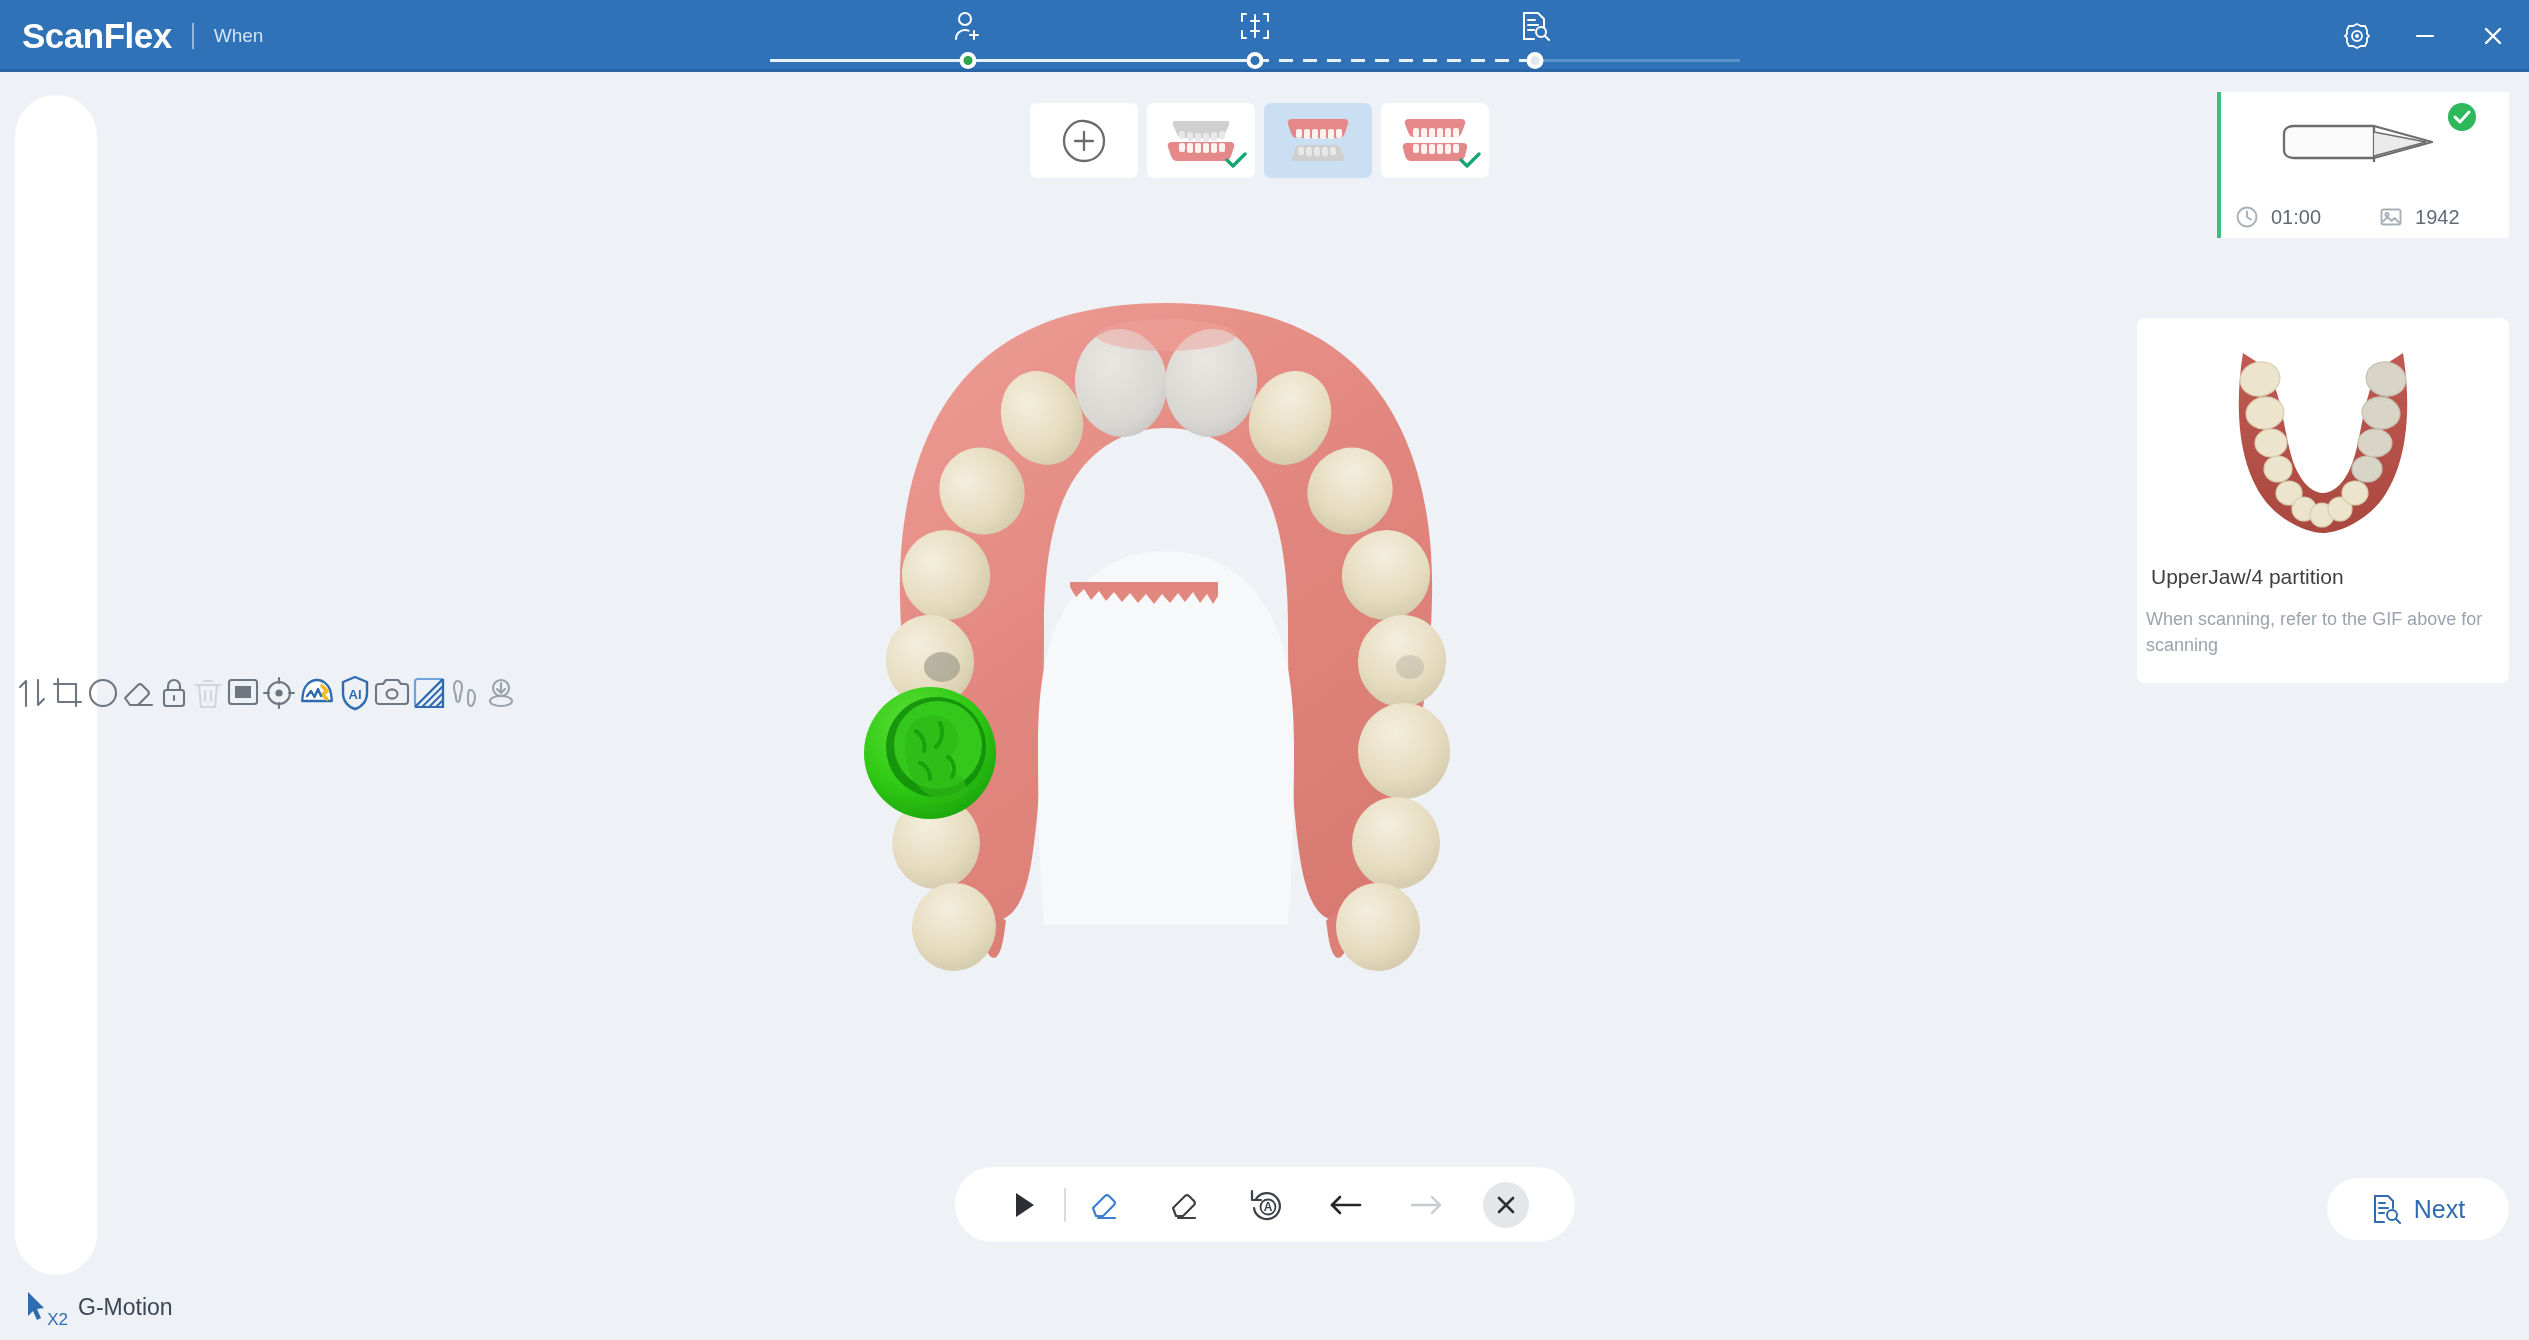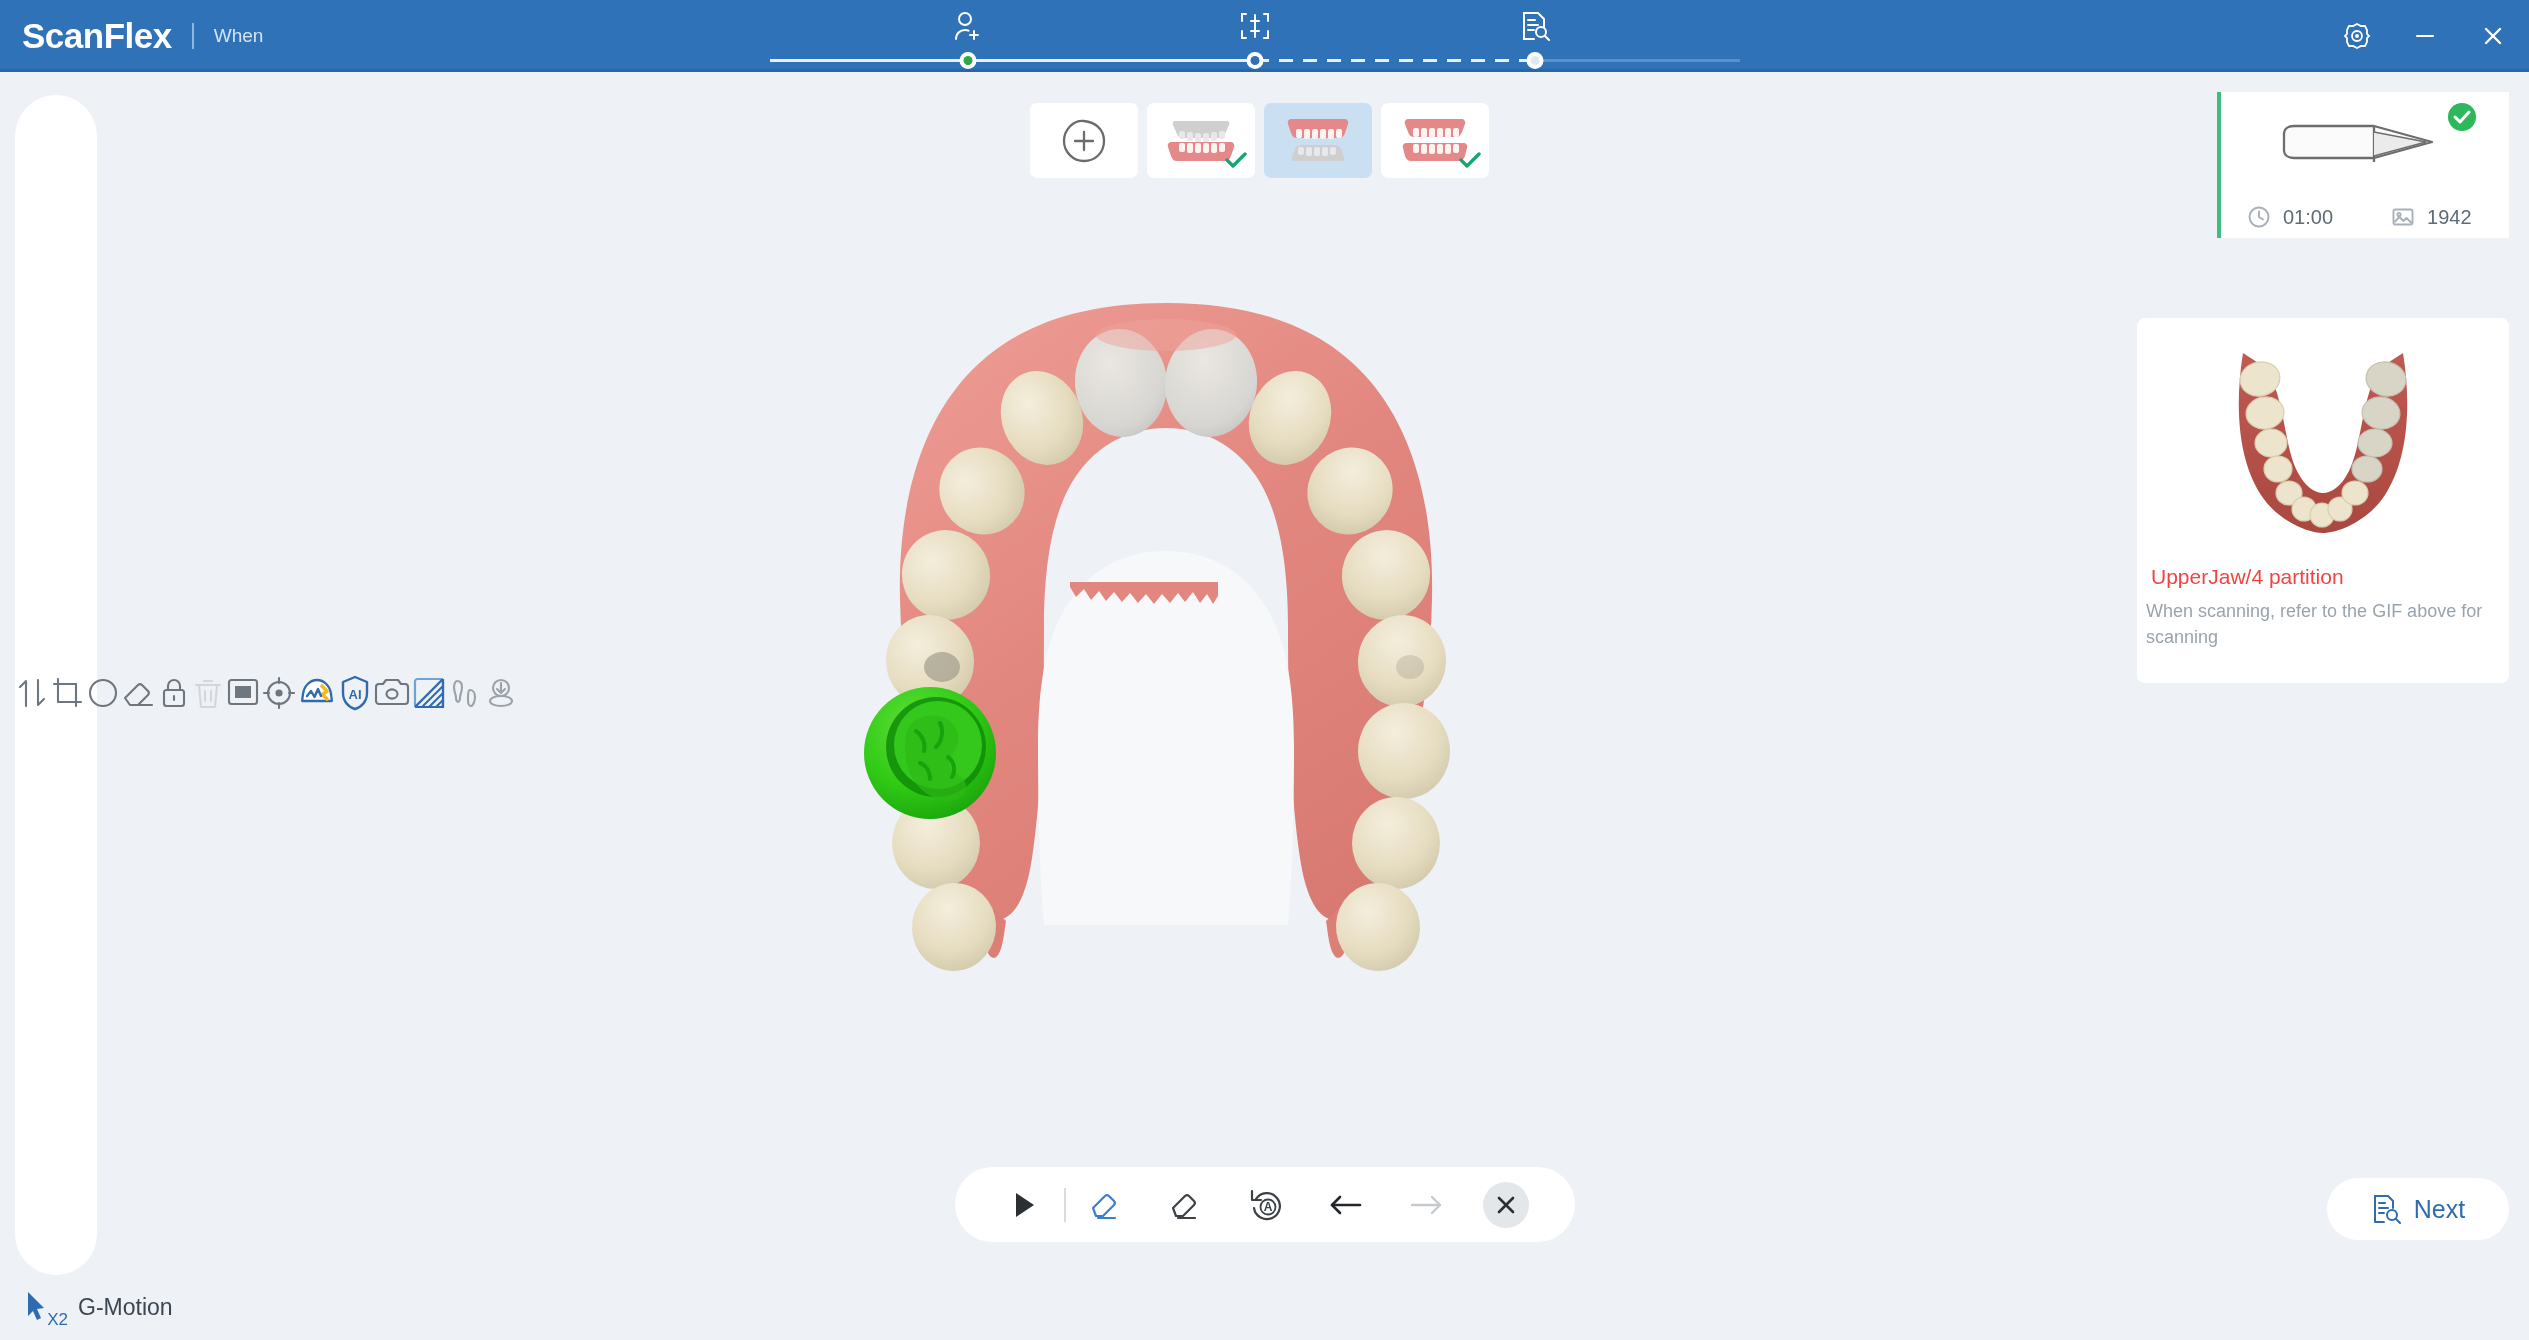--- a/index.html
+++ b/index.html
@@ -121,38 +121,38 @@
     content:""; position:absolute; left:0; top:0;
     width:4px; height:100%; background:#3fbd7f;
   }
   .wand-area {
     flex: 1; position: relative;
     display: flex; align-items: center; justify-content: center;
   }
   .wand-check { position: absolute; right: 30px; top: 8px; }
   .scanner-meta {
     height: 42px; display: flex; align-items: center;
-    padding-left: 30px; gap: 58px;
+    padding-left: 18px; gap: 58px;
   }
   .meta-item { display: flex; align-items: center; gap: 12px; }
   .meta-txt { font-size: 20px; color: #5f6b76; }
 
   
   .hint-card {
     position: absolute; right: 20px; top: 318px;
     width: 372px; height: 365px;
     background: #ffffff; border-radius: 8px;
     display: flex; flex-direction: column;
   }
   .hint-img {
     height: 245px; display: flex; align-items: center; justify-content: center;
     padding-top: 10px;
   }
   .hint-title {
-    font-size: 21px; color: #ef4444; margin: 2px 0 0 14px; font-weight: 500;
+    font-size: 21px; color: #404040; margin: 2px 0 8px 14px; font-weight: 500;
   }
   .hint-sub {
     font-size: 18px; color: #9aa3ad; margin: 9px 14px 0 9px; line-height: 1.45;
   }
 
   
   .viewport {
     position: absolute; left: 110px; top: 200px;
     width: 2010px; height: 920px;
   }

